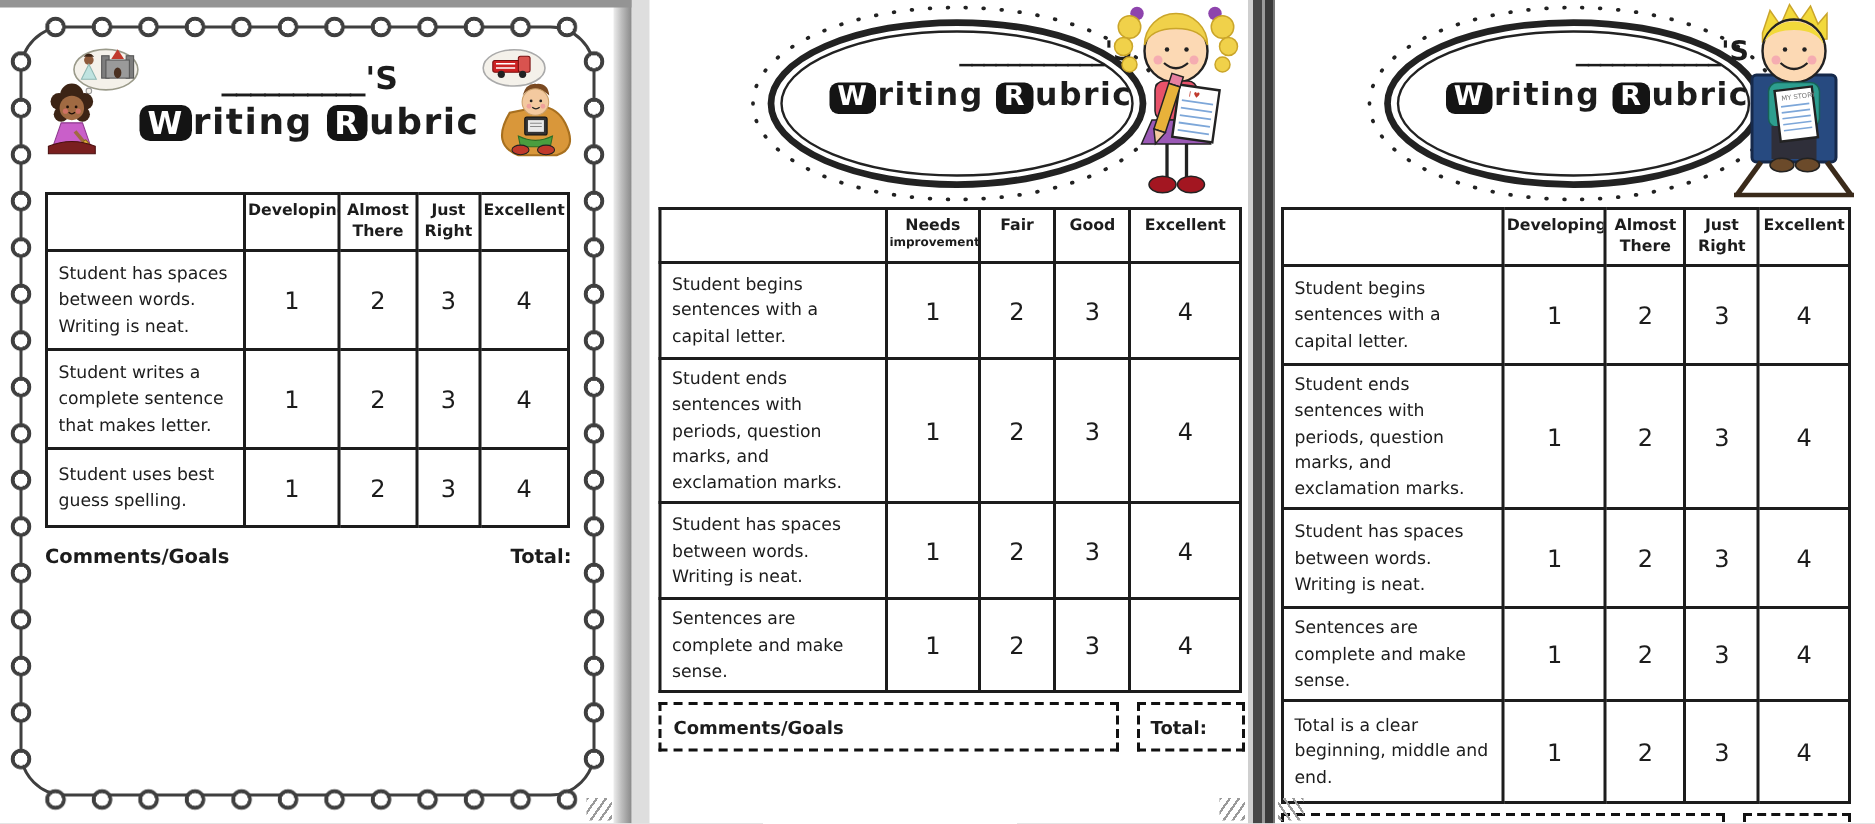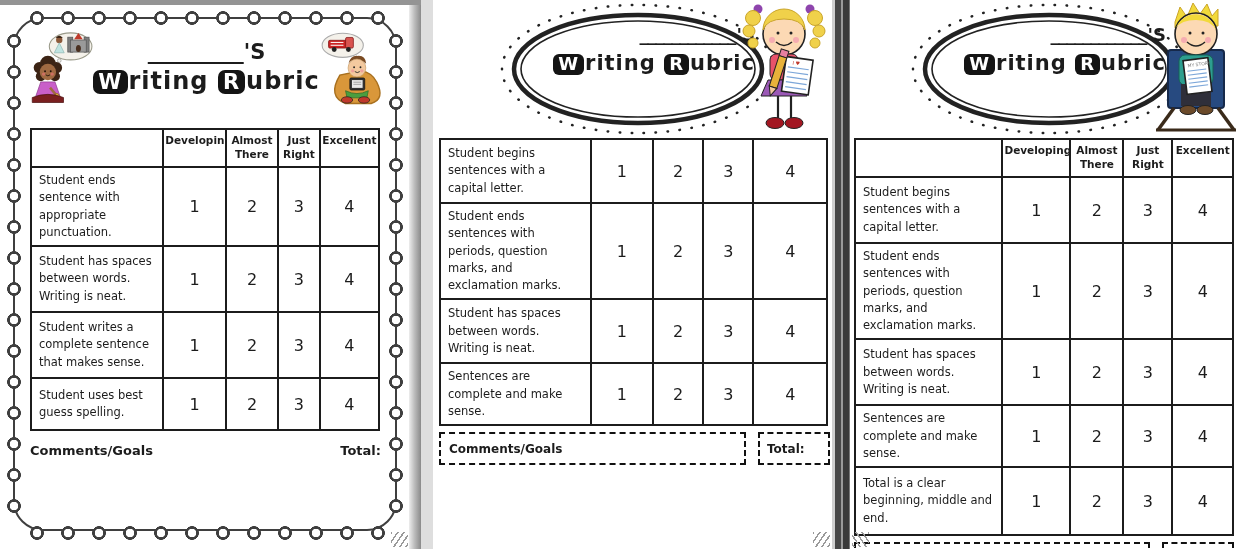--- a/index.html
+++ b/index.html
@@ -174,35 +174,28 @@
           </colgroup>
         <tbody>
             <tr class="h38">
           <th></th>
           <th><span>Developing</span><span class="sub"></span></th>
           <th><span>Almost There</span><span class="sub"></span></th>
           <th><span>Just Right</span><span class="sub"></span></th>
           <th><span>Excellent</span><span class="sub"></span></th>
         </tr>
         <tr class="h66">
-          <td class="crit">Student ends sentence with appropriate punctuation.</td>
-          <td class="val">1</td>
-          <td class="val">2</td>
-          <td class="val">3</td>
-          <td class="val">4</td>
-        </tr>
-        <tr class="h66">
           <td class="crit">Student has spaces between words. Writing is neat.</td>
           <td class="val">1</td>
           <td class="val">2</td>
           <td class="val">3</td>
           <td class="val">4</td>
         </tr>
         <tr class="h66">
-          <td class="crit">Student writes a complete sentence that makes sense.</td>
+          <td class="crit">Student writes a complete sentence that makes letter.</td>
           <td class="val">1</td>
           <td class="val">2</td>
           <td class="val">3</td>
           <td class="val">4</td>
         </tr>
         <tr class="h52">
           <td class="crit">Student uses best guess spelling.</td>
           <td class="val">1</td>
           <td class="val">2</td>
           <td class="val">3</td>
@@ -273,20 +266,27 @@
 
     <table class="rubric">
       <colgroup>
           <col style="width:39%">
           <col style="width:16%">
           <col style="width:13%">
           <col style="width:13%">
           <col style="width:19%">
         </colgroup>
       <tbody>
+          <tr class="h36">
+        <th></th>
+        <th><span>Needs</span><span class="sub">improvement</span></th>
+        <th><span>Fair</span><span class="sub"></span></th>
+        <th><span>Good</span><span class="sub"></span></th>
+        <th><span>Excellent</span><span class="sub"></span></th>
+      </tr>
       <tr class="h64">
         <td class="crit">Student begins sentences with a capital letter.</td>
         <td class="val">1</td>
         <td class="val">2</td>
         <td class="val">3</td>
         <td class="val">4</td>
       </tr>
       <tr class="h84">
         <td class="crit">Student ends sentences with periods, question marks, and exclamation marks.</td>
         <td class="val">1</td>

